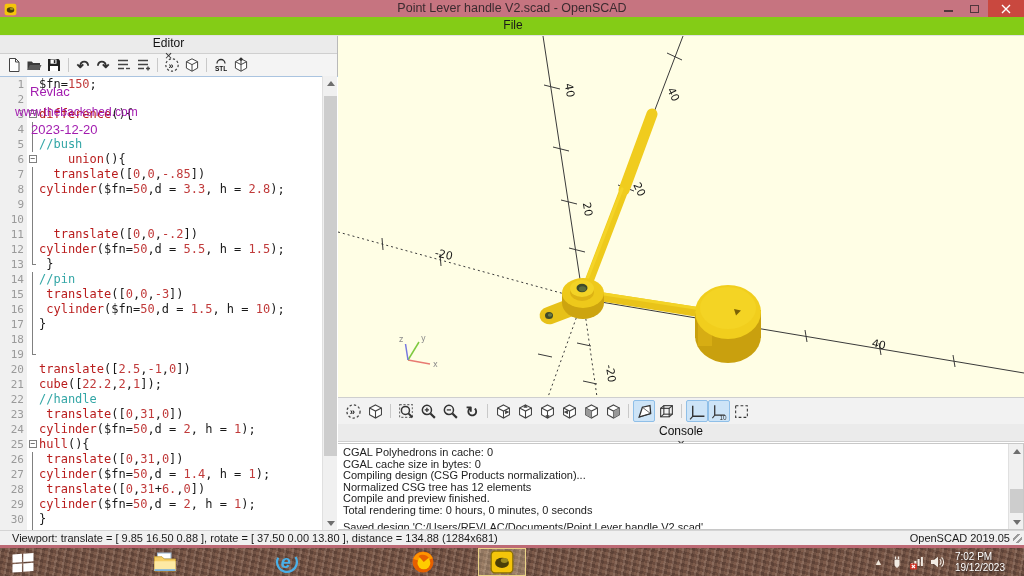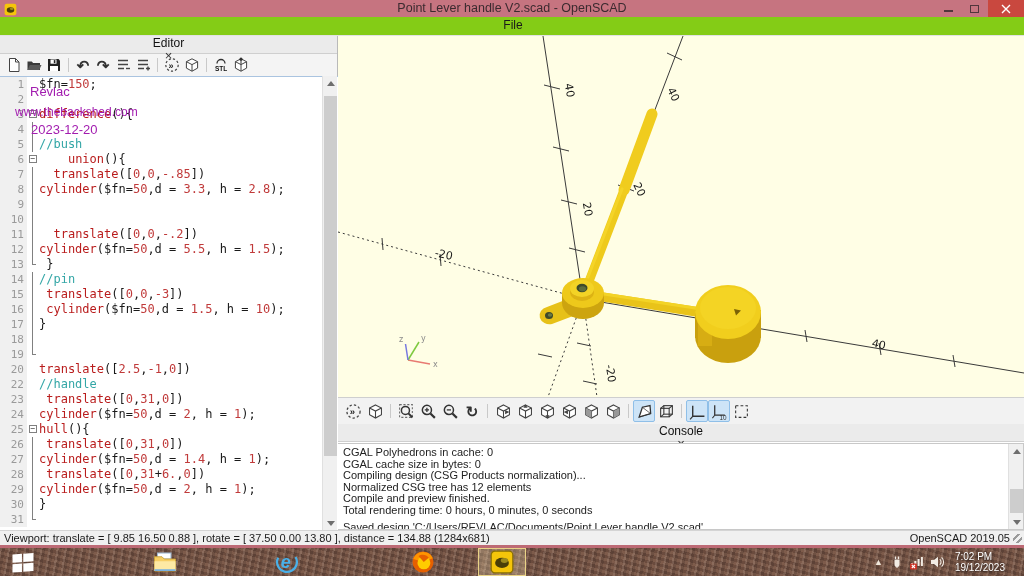--- a/index.html
+++ b/index.html
@@ -63,21 +63,21 @@
   .uglyph { font-size:15px; color:#333; font-weight:bold; line-height:15px; }
 
   
   #console-panel { left:338px; top:424px; width:686px; height:106px; background:#fff; }
   #console-body { position:absolute; left:0; top:19px; width:686px; height:87px; background:#fff; border:1px solid #c8c8c8; border-left:none; padding:3px 0 0 5px; overflow:hidden; }
   .console-line { font-size:11px; line-height:11.5px; color:#222; white-space:pre; }
   .console-gap { height:6px; }
 
   
   #statusbar { left:0; top:530px; width:1024px; height:15px; background:#f0f0f0; border-top:1px solid #d4d4d4; display:flex; align-items:center; font-size:11px; color:#1a1a1a; }
-  #status-left { padding-left:4px; flex:1; }
+  #status-left { padding-left:12px; flex:1; }
   #status-right { padding-right:14px; }
   #grip { position:absolute; right:2px; bottom:2px; width:9px; height:9px;
           background:repeating-linear-gradient(135deg, transparent 0 3px, #9a9a9a 3px 5px); }
 
   
   #winborder { left:0; top:545px; width:1024px; height:3px; background:#bd6a75; }
   #taskbar { left:0; top:548px; width:1024px; height:28px;
      background:
        repeating-linear-gradient(100deg, rgba(255,245,230,0.10) 0 2px, rgba(0,0,0,0.12) 2px 5px, rgba(120,85,60,0.05) 5px 8px),
        repeating-linear-gradient(15deg, rgba(60,35,25,0.25) 0 3px, rgba(160,120,90,0.12) 3px 6px),
@@ -213,20 +213,21 @@
           <div class="code-line"><span class="ln">11</span><span class="fold"><span class="fline"></span></span><span><span class="tok-p">  </span><span class="tok-k">translate</span><span class="tok-p">([</span><span class="tok-n">0</span><span class="tok-p">,</span><span class="tok-n">0</span><span class="tok-p">,</span><span class="tok-n">-.2</span><span class="tok-p">])</span></span></div>
           <div class="code-line"><span class="ln">12</span><span class="fold"><span class="fline"></span></span><span><span class="tok-k">cylinder</span><span class="tok-p">($fn=</span><span class="tok-n">50</span><span class="tok-p">,d = </span><span class="tok-n">5.5</span><span class="tok-p">, h = </span><span class="tok-n">1.5</span><span class="tok-p">);</span></span></div>
           <div class="code-line"><span class="ln">13</span><span class="fold"><span class="fend"></span></span><span><span class="tok-p"> }</span></span></div>
           <div class="code-line"><span class="ln">14</span><span class="fold"><span class="fline"></span></span><span><span class="tok-c">//pin</span></span></div>
           <div class="code-line"><span class="ln">15</span><span class="fold"><span class="fline"></span></span><span><span class="tok-p"> </span><span class="tok-k">translate</span><span class="tok-p">([</span><span class="tok-n">0</span><span class="tok-p">,</span><span class="tok-n">0</span><span class="tok-p">,</span><span class="tok-n">-3</span><span class="tok-p">])</span></span></div>
           <div class="code-line"><span class="ln">16</span><span class="fold"><span class="fline"></span></span><span><span class="tok-p"> </span><span class="tok-k">cylinder</span><span class="tok-p">($fn=</span><span class="tok-n">50</span><span class="tok-p">,d = </span><span class="tok-n">1.5</span><span class="tok-p">, h = </span><span class="tok-n">10</span><span class="tok-p">);</span></span></div>
           <div class="code-line"><span class="ln">17</span><span class="fold"><span class="fline"></span></span><span><span class="tok-p">}</span></span></div>
           <div class="code-line"><span class="ln">18</span><span class="fold"><span class="fline"></span></span><span></span></div>
           <div class="code-line"><span class="ln">19</span><span class="fold"><span class="fend"></span></span><span></span></div>
           <div class="code-line"><span class="ln">20</span><span class="fold"></span><span><span class="tok-k">translate</span><span class="tok-p">([</span><span class="tok-n">2.5</span><span class="tok-p">,</span><span class="tok-n">-1</span><span class="tok-p">,</span><span class="tok-n">0</span><span class="tok-p">])</span></span></div>
+          <div class="code-line"><span class="ln">21</span><span class="fold"></span><span><span class="tok-k">cube</span><span class="tok-p">([</span><span class="tok-n">22.2</span><span class="tok-p">,</span><span class="tok-n">2</span><span class="tok-p">,</span><span class="tok-n">1</span><span class="tok-p">]);</span></span></div>
           <div class="code-line"><span class="ln">22</span><span class="fold"></span><span><span class="tok-c">//handle</span></span></div>
           <div class="code-line"><span class="ln">23</span><span class="fold"></span><span><span class="tok-p"> </span><span class="tok-k">translate</span><span class="tok-p">([</span><span class="tok-n">0</span><span class="tok-p">,</span><span class="tok-n">31</span><span class="tok-p">,</span><span class="tok-n">0</span><span class="tok-p">])</span></span></div>
           <div class="code-line"><span class="ln">24</span><span class="fold"></span><span><span class="tok-k">cylinder</span><span class="tok-p">($fn=</span><span class="tok-n">50</span><span class="tok-p">,d = </span><span class="tok-n">2</span><span class="tok-p">, h = </span><span class="tok-n">1</span><span class="tok-p">);</span></span></div>
           <div class="code-line"><span class="ln">25</span><span class="fold"><span class="fbox">−</span></span><span><span class="tok-k">hull</span><span class="tok-p">(){</span></span></div>
           <div class="code-line"><span class="ln">26</span><span class="fold"><span class="fline"></span></span><span><span class="tok-p"> </span><span class="tok-k">translate</span><span class="tok-p">([</span><span class="tok-n">0</span><span class="tok-p">,</span><span class="tok-n">31</span><span class="tok-p">,</span><span class="tok-n">0</span><span class="tok-p">])</span></span></div>
           <div class="code-line"><span class="ln">27</span><span class="fold"><span class="fline"></span></span><span><span class="tok-k">cylinder</span><span class="tok-p">($fn=</span><span class="tok-n">50</span><span class="tok-p">,d = </span><span class="tok-n">1.4</span><span class="tok-p">, h = </span><span class="tok-n">1</span><span class="tok-p">);</span></span></div>
           <div class="code-line"><span class="ln">28</span><span class="fold"><span class="fline"></span></span><span><span class="tok-p"> </span><span class="tok-k">translate</span><span class="tok-p">([</span><span class="tok-n">0</span><span class="tok-p">,</span><span class="tok-n">31</span><span class="tok-p">+</span><span class="tok-n">6.</span><span class="tok-p">,</span><span class="tok-n">0</span><span class="tok-p">])</span></span></div>
           <div class="code-line"><span class="ln">29</span><span class="fold"><span class="fline"></span></span><span><span class="tok-k">cylinder</span><span class="tok-p">($fn=</span><span class="tok-n">50</span><span class="tok-p">,d = </span><span class="tok-n">2</span><span class="tok-p">, h = </span><span class="tok-n">1</span><span class="tok-p">);</span></span></div>
           <div class="code-line"><span class="ln">30</span><span class="fold"><span class="fline"></span></span><span><span class="tok-p">}</span></span></div>
           <div class="code-line"><span class="ln">31</span><span class="fold"><span class="fend"></span></span><span></span></div>

